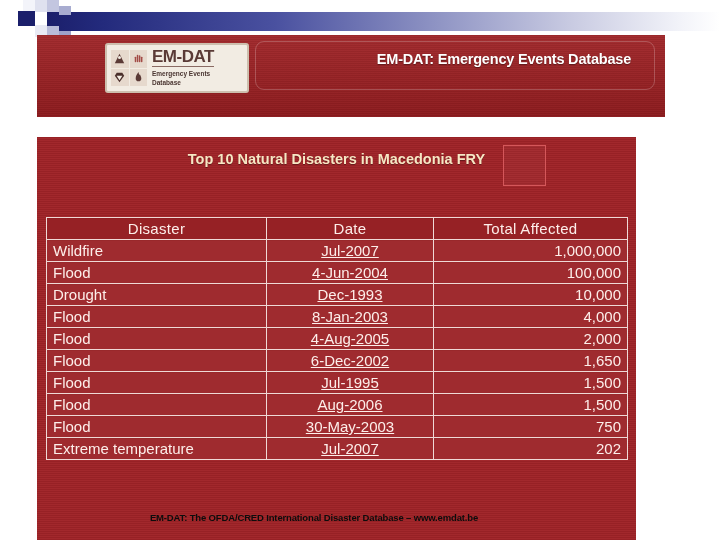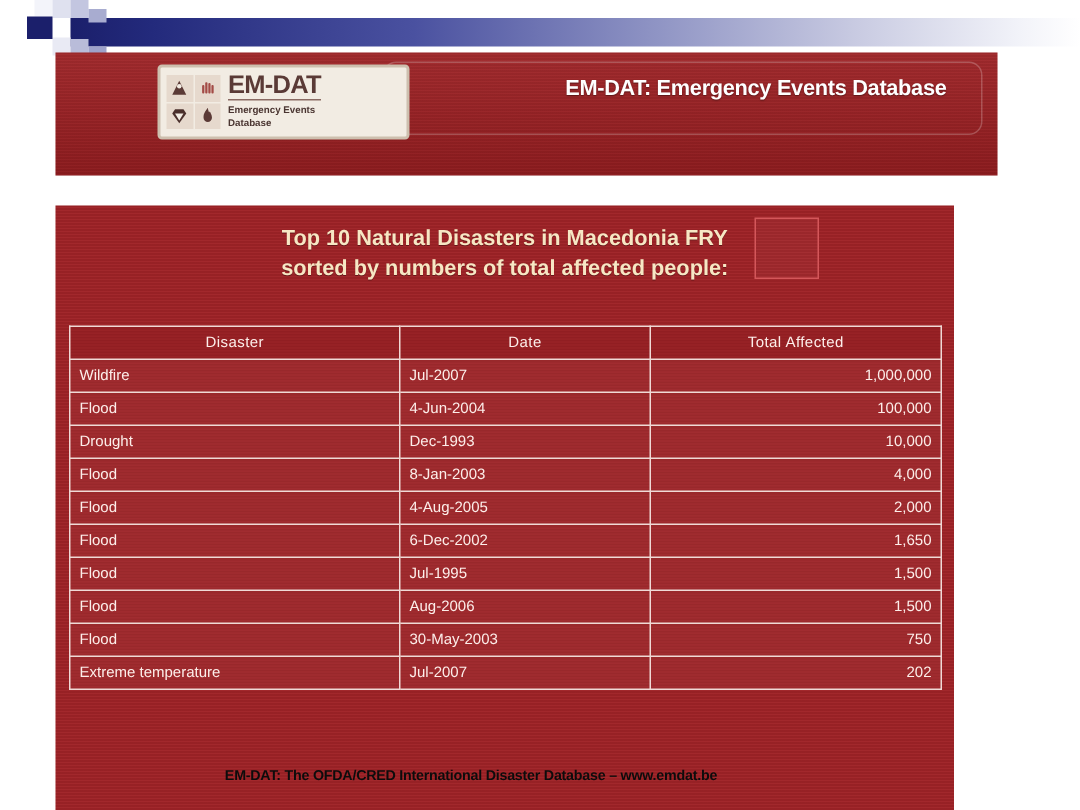--- a/index.html
+++ b/index.html
@@ -31,21 +31,21 @@
   
   #banner{
     position:absolute;left:37px;top:35px;width:628px;height:82px;
     background:#9d1f22;
     background-image:
       linear-gradient(to bottom,rgba(255,255,255,.05),rgba(0,0,0,.10)),
       repeating-linear-gradient(to bottom,rgba(0,0,0,.05) 0 1px,rgba(255,255,255,.02) 1px 2px);
     overflow:hidden;
   }
   #logo-box{
-    position:absolute;left:68px;top:8px;width:168px;height:50px;
+    position:absolute;left:68px;top:8px;width:144px;height:50px;
     background:#f2ece3;border:2px solid #cdbfae;border-radius:3px;
     display:flex;align-items:center;padding:2px 4px;box-sizing:border-box;
   }
   #logo-grid{width:36px;height:36px;display:grid;grid-template-columns:1fr 1fr;grid-template-rows:1fr 1fr;gap:1px;flex:none;}
   .lg-cell{background:#e6d9cd;display:flex;align-items:center;justify-content:center;}
   .lg-cell svg{display:block;}
   #logo-text{margin-left:5px;line-height:1;}
   #logo-title{font-size:17px;font-weight:bold;color:#5a3a36;letter-spacing:-0.5px;border-bottom:1.5px solid #8a6a63;padding-bottom:1px;}
   #logo-sub{font-size:6.5px;color:#4a3531;margin-top:3px;line-height:1.35;font-weight:bold;}
 
@@ -82,31 +82,31 @@
   #tbl{
     position:absolute;left:9px;top:80px;width:581px;
     border-collapse:collapse;table-layout:fixed;
   }
   #tbl col.c1{width:220px;}
   #tbl col.c2{width:167px;}
   #tbl col.c3{width:194px;}
   #tbl th,#tbl td{
     border:1px solid #f0d9d6;
     height:22px;padding:0 6px;
-    color:#fdeeea;font-size:10px;
+    color:#fdeeea;font-size:15px;
     background-image:repeating-linear-gradient(to bottom,rgba(0,0,0,.06) 0 1px,rgba(255,255,255,.02) 1px 2px);
     box-sizing:border-box;
   }
   #tbl th{
     background-color:#9a2024;text-align:center;font-weight:normal;
     letter-spacing:.3px;
   }
   #tbl td{background-color:#a32a2e;}
   #tbl td.d{text-align:left;}
-  #tbl td.dt{}
+  #tbl td.dt{text-align:center;text-decoration:underline;}
   #tbl td.ta{text-align:right;}
 
   
   #footer{
     position:absolute;left:0;top:512px;width:628px;text-align:center;
     font-size:9.5px;font-weight:bold;color:#0c0c0c;letter-spacing:-0.15px;
   }
 </style>
 </head>
 <body>
@@ -172,21 +172,20 @@
   </div>
 
   <div id="banner-title">EM-DAT: Emergency Events Database</div>
 
 </div>
 
 <div id="panel">
 
   <div id="title">
     <div>Top 10 Natural Disasters in Macedonia FRY</div>
-    <div>sorted by numbers of total affected people:</div>
     <div id="sel-box"></div>
   </div>
 
   <table id="tbl">
     <colgroup>
         <col class="c1">
         <col class="c2">
         <col class="c3">
       </colgroup>
     <thead>

